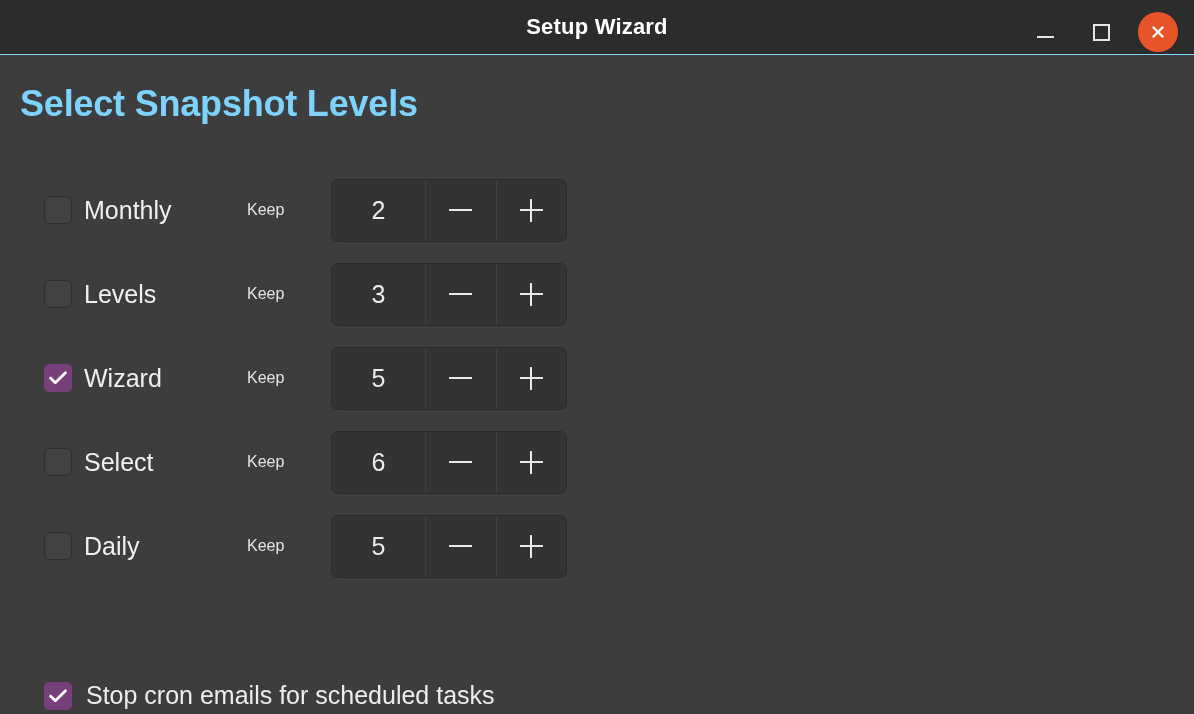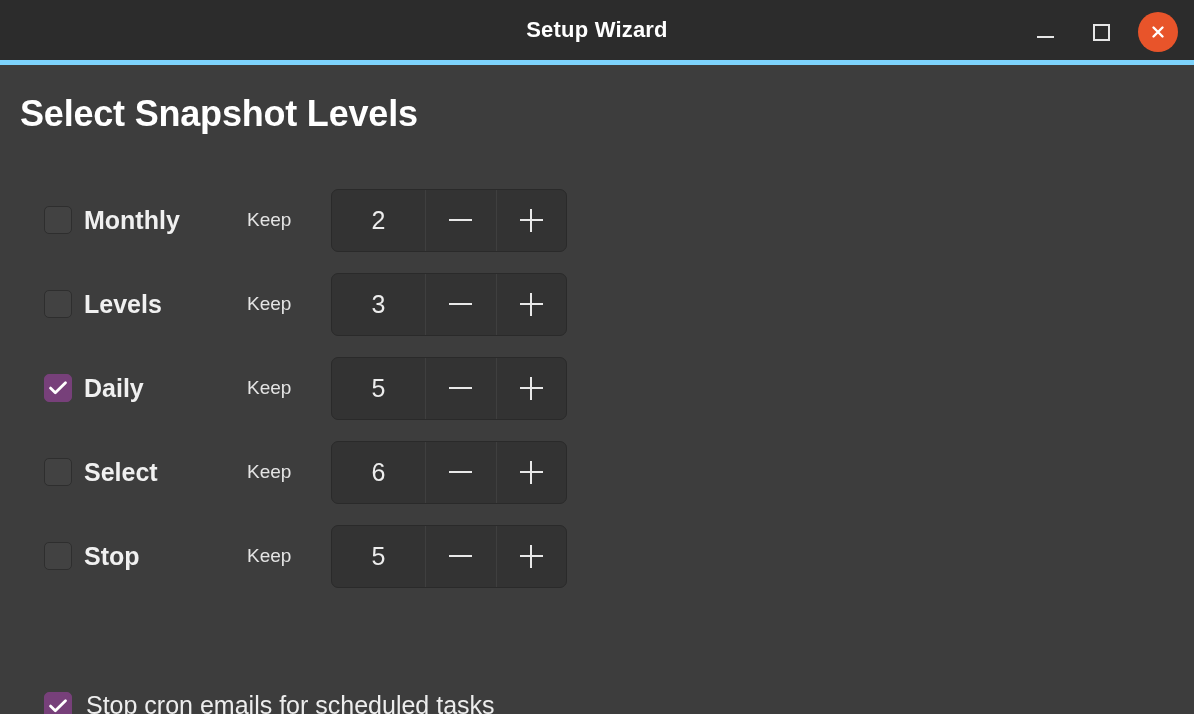--- a/index.html
+++ b/index.html
@@ -11,23 +11,23 @@
     height: 714px;
     overflow: hidden;
     background: #3d3d3d;
     font-family: "Liberation Sans", sans-serif;
     -webkit-font-smoothing: antialiased;
   }
 
   
   .titlebar {
     position: relative;
-    height: 65px;
+    height: 55px;
     background: #2c2c2c;
-    border-bottom: 5px solid #7dd3fc;
+    border-bottom: 1px solid #7dd3fc;
     display: flex;
     align-items: center;
     justify-content: center;
     box-sizing: border-box;
   }
   .titlebar-title {
     font-size: 22px;
     font-weight: bold;
     color: #ffffff;
     letter-spacing: 0.2px;
@@ -78,21 +78,21 @@
     height: 649px;
     box-sizing: border-box;
     position: relative;
   }
   .page-title {
     position: absolute;
     left: 20px;
     top: 28px;
     font-size: 36px;
     font-weight: bold;
-    color: #ffffff;
+    color: #7dd3fc;
     letter-spacing: -0.2px;
     user-select: none;
   }
 
   .levels {
     position: absolute;
     left: 0;
     top: 113px;
     width: 100%;
   }
@@ -131,30 +131,30 @@
 
   .level-cb-wrap {
     position: absolute;
     left: 44px;
   }
 
   .level-label {
     position: absolute;
     left: 84px;
     font-size: 25px;
-    font-weight: bold;
+    font-weight: normal;
     color: #f0f0f0;
     white-space: nowrap;
     user-select: none;
   }
 
   .keep-label {
     position: absolute;
     left: 247px;
-    font-size: 19px;
+    font-size: 16px;
     font-weight: normal;
     color: #e4e4e4;
     user-select: none;
   }
 
   
   .spin {
     position: absolute;
     left: 331px;
     width: 236px;
@@ -289,55 +289,55 @@
     </div>
 
     <div class="level-row">
       <div class="level-cb-wrap">
         <div class="cbox on">
           <svg width="19" height="15" viewBox="0 0 19 15">
             <path d="M2 7.6 L6.8 12.2 L17 2.2" fill="none" stroke="#ffffff" stroke-width="2.8" stroke-linecap="round" stroke-linejoin="round"></path>
           </svg>
         </div>
       </div>
+      <div class="level-label">Wizard</div>
+      <div class="keep-label">Keep</div>
+      <div class="spin">
+        <div class="spin-value">5</div>
+        <div class="spin-btn minus">
+          <span class="sym-minus"></span>
+        </div>
+        <div class="spin-btn">
+          <span class="sym-plus"></span>
+        </div>
+      </div>
+    </div>
+
+    <div class="level-row">
+      <div class="level-cb-wrap">
+        <div class="cbox off"></div>
+      </div>
+      <div class="level-label">Select</div>
+      <div class="keep-label">Keep</div>
+      <div class="spin">
+        <div class="spin-value">6</div>
+        <div class="spin-btn minus">
+          <span class="sym-minus"></span>
+        </div>
+        <div class="spin-btn">
+          <span class="sym-plus"></span>
+        </div>
+      </div>
+    </div>
+
+    <div class="level-row">
+      <div class="level-cb-wrap">
+        <div class="cbox off"></div>
+      </div>
       <div class="level-label">Daily</div>
-      <div class="keep-label">Keep</div>
-      <div class="spin">
-        <div class="spin-value">5</div>
-        <div class="spin-btn minus">
-          <span class="sym-minus"></span>
-        </div>
-        <div class="spin-btn">
-          <span class="sym-plus"></span>
-        </div>
-      </div>
-    </div>
-
-    <div class="level-row">
-      <div class="level-cb-wrap">
-        <div class="cbox off"></div>
-      </div>
-      <div class="level-label">Select</div>
-      <div class="keep-label">Keep</div>
-      <div class="spin">
-        <div class="spin-value">6</div>
-        <div class="spin-btn minus">
-          <span class="sym-minus"></span>
-        </div>
-        <div class="spin-btn">
-          <span class="sym-plus"></span>
-        </div>
-      </div>
-    </div>
-
-    <div class="level-row">
-      <div class="level-cb-wrap">
-        <div class="cbox off"></div>
-      </div>
-      <div class="level-label">Stop</div>
       <div class="keep-label">Keep</div>
       <div class="spin">
         <div class="spin-value">5</div>
         <div class="spin-btn minus">
           <span class="sym-minus"></span>
         </div>
         <div class="spin-btn">
           <span class="sym-plus"></span>
         </div>
       </div>

